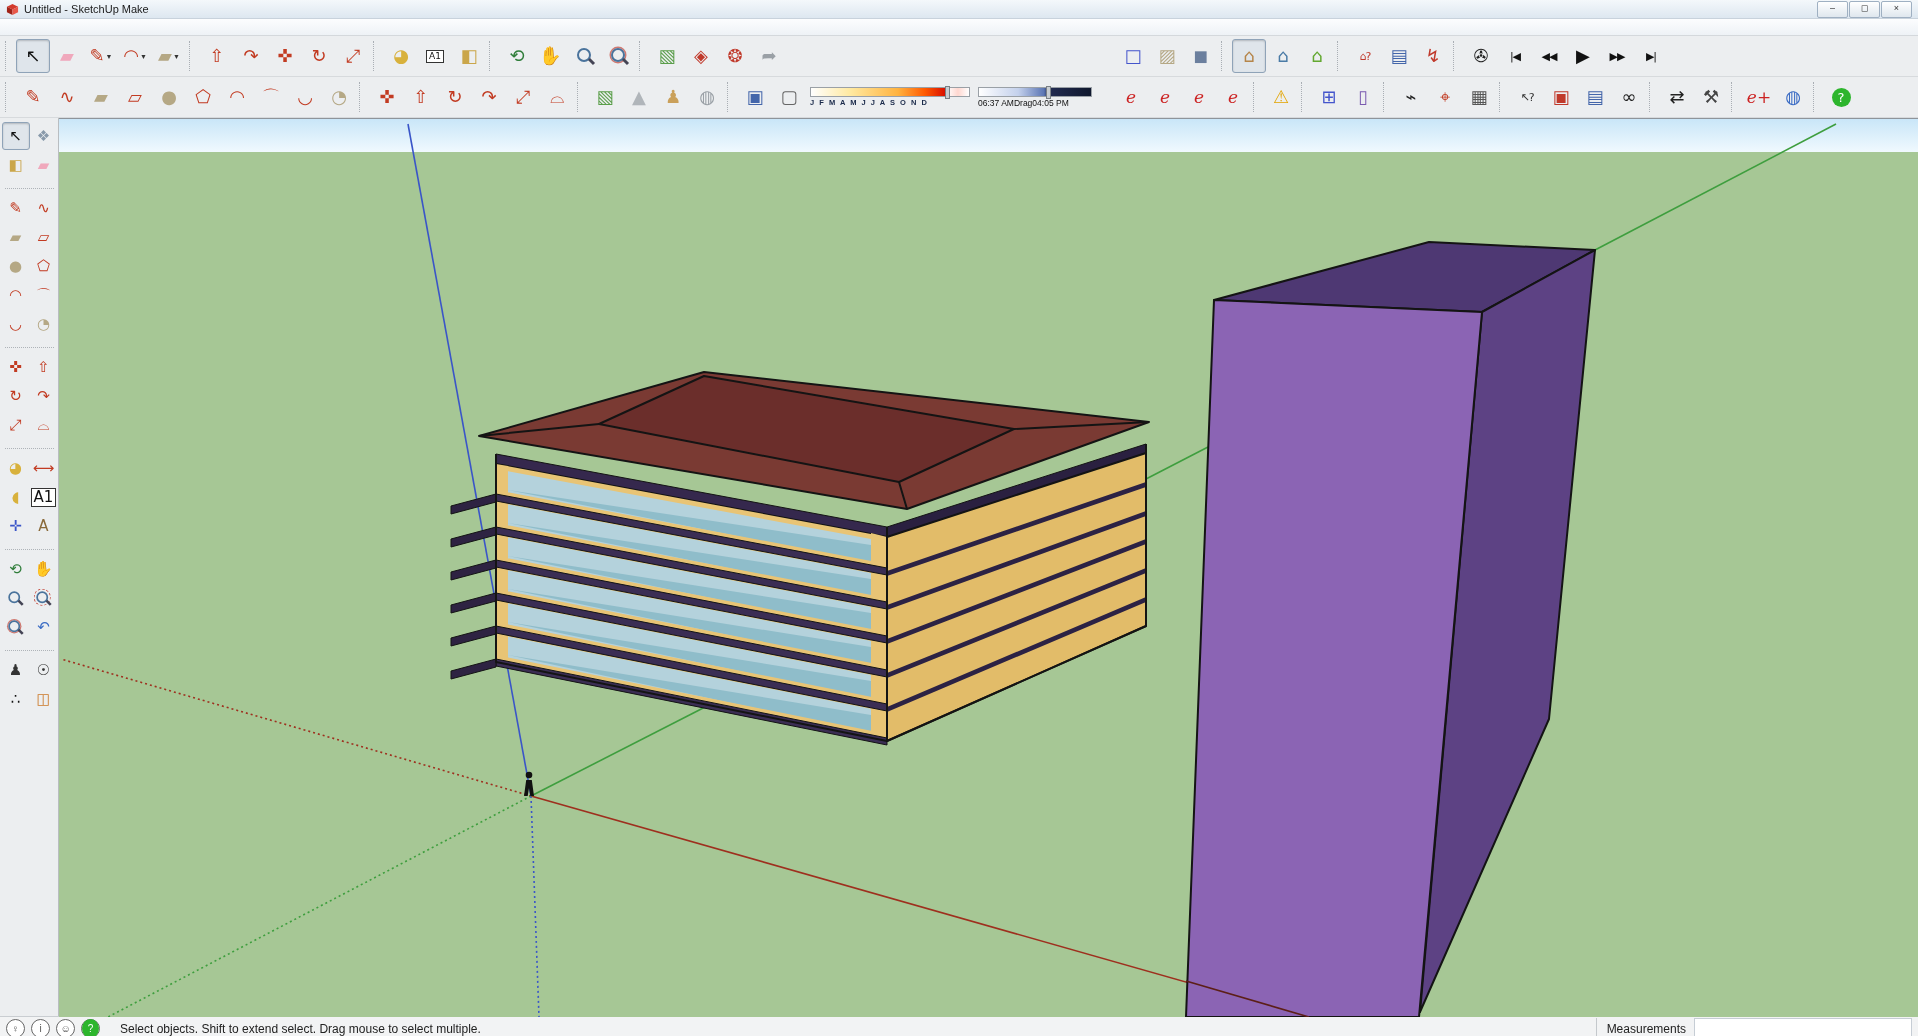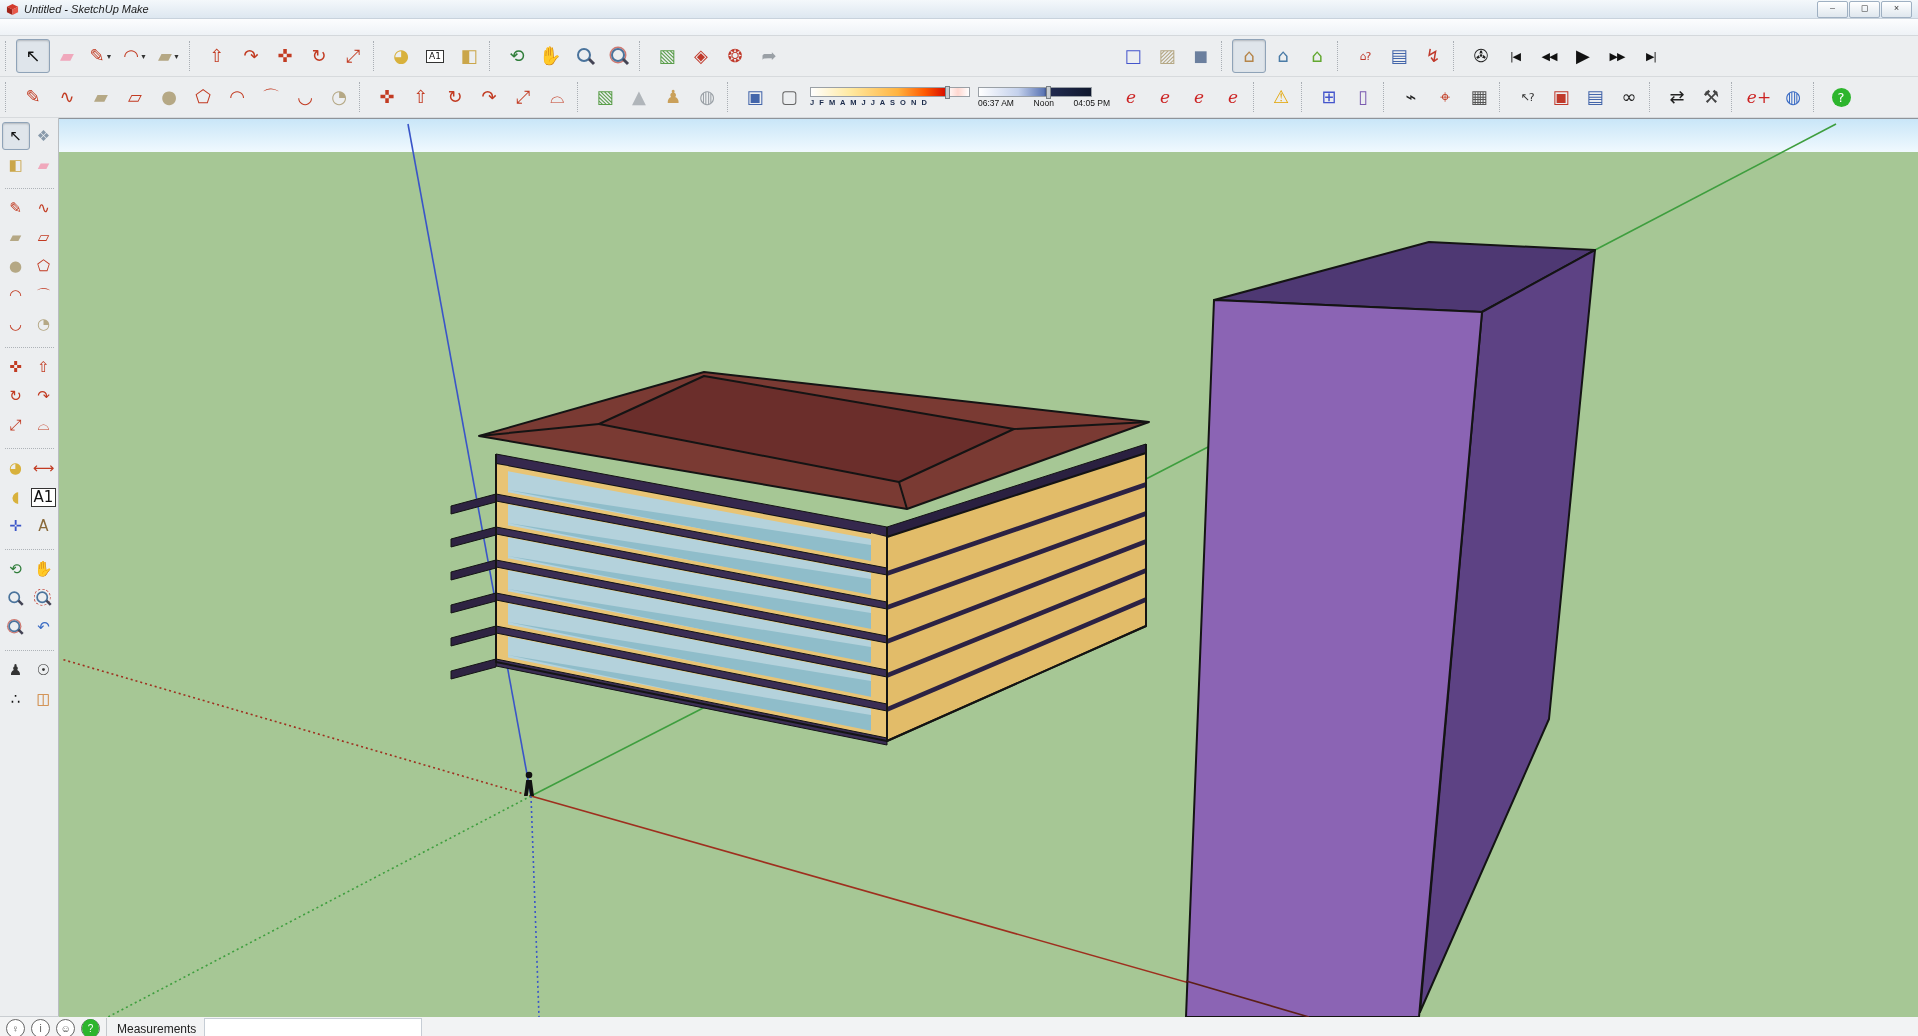--- a/index.html
+++ b/index.html
@@ -1,18 +1,18 @@
 <!DOCTYPE html>
 <html><head>
 <meta charset="utf-8">
 <style>
   html,body{margin:0;padding:0;}
   body{width:1918px;height:1036px;overflow:hidden;font-family:"Liberation Sans","DejaVu Sans",sans-serif;background:#eceef0;position:relative;user-select:none;}
   
-  .titlebar{height:18px;background:linear-gradient(#f4f8fb,#dde7f0);display:flex;align-items:center;padding:0 4px;border-bottom:1px solid #c8d2dc;font-style:italic;}
+  .titlebar{height:18px;background:linear-gradient(#f4f8fb,#dde7f0);display:flex;align-items:center;padding:0 4px;border-bottom:1px solid #c8d2dc;}
   .titlebar .logo{width:13px;height:13px;margin:0 5px 0 2px;}
   .titlebar .title{font-size:11px;color:#1a1a1a;flex:1;}
   .winbtns{display:flex;gap:1px;margin-right:2px;}
   .winbtn{width:29px;height:15px;border:1px solid #9fb0c2;border-radius:2px;background:linear-gradient(#ffffff,#dfe7ee);font-size:9px;line-height:13px;text-align:center;color:#333;}
   
   .menubar{height:16px;background:linear-gradient(#fcfdfe,#eef2f6);display:flex;align-items:center;padding-left:6px;border-bottom:1px solid #d4d8dc;}
   .menu-item{font-size:11px;color:#222;padding:0 8px;}
   
   .tbar{height:40px;background:#eceef0;display:flex;align-items:center;padding:0 2px;border-bottom:1px solid #d7dadd;white-space:nowrap;}
   .tbtn{width:32px;height:32px;display:inline-flex;align-items:center;justify-content:center;border:1px solid transparent;border-radius:3px;flex:0 0 auto;}
@@ -30,21 +30,21 @@
   .g.mag::after{content:"";position:absolute;left:12px;top:13px;width:7px;height:3px;background:#445;transform:rotate(45deg);}
   .g.magw::before{outline:1px dashed #c0392b;outline-offset:2px;}
   .g.magx::before{box-shadow:0 0 0 1.5px rgba(192,57,43,.65);}
   
   .shadow-widget{display:inline-flex;flex-direction:column;justify-content:center;margin:0 4px;flex:0 0 auto;}
   .mbar{width:158px;height:8px;border:1px solid #9aa0a6;position:relative;background:linear-gradient(90deg,#ffffff 0%,#ffe9a0 25%,#ffb340 55%,#ff5a00 72%,#d90f00 85%,#ffffff 86%,#ffd7d0 93%,#ffffff 100%);}
   .mhandle{position:absolute;left:85%;top:-2px;width:3px;height:11px;background:#c8cdd2;border:1px solid #7a8086;}
   .mlabels{font-size:7.5px;color:#1a2a4a;letter-spacing:1.5px;font-weight:bold;margin-top:1px;}
   .tbar2{width:112px;height:8px;border:1px solid #9aa0a6;position:relative;background:linear-gradient(90deg,#ffffff 0%,#c4d1ec 35%,#5c76b4 58%,#232c52 62%,#10182e 100%);}
   .thandle{position:absolute;left:60%;top:-2px;width:3px;height:11px;background:#c8cdd2;border:1px solid #7a8086;}
-  .tlabels{display:flex;justify-content:space-between;font-size:8.5px;color:#111;margin-top:1px;width:132px;}
+  .tlabels{display:flex;font-size:8.5px;color:#111;margin-top:1px;width:132px;}
   
   .main{display:flex;height:898px;}
   .palette{width:58px;background:#eceef0;border-right:1px solid #b9bdc1;display:grid;grid-template-columns:repeat(2,27px);align-content:start;justify-content:center;padding-top:4px;gap:1px;}
   .pbtn{width:26px;height:26px;display:flex;align-items:center;justify-content:center;border:1px solid transparent;border-radius:3px;}
   .pbtn .g{font-family:"DejaVu Sans",sans-serif;font-size:15px;line-height:1;}
   .pbtn.pressed{background:#dfe5eb;border:1px solid #8fa3b8;box-shadow:inset 0 1px 2px rgba(0,0,0,.2);}
   .pbtn .g.mag{transform:scale(.85);}
   .psep{grid-column:1/3;height:6px;border-bottom:1px dotted #aeb3b8;margin:2px 3px 4px 3px;}
   .viewport{flex:1;position:relative;border-top:1px solid #8f949a;background:#a6c795;}
   .viewport svg{display:block;}
@@ -288,21 +288,21 @@
         <span class="mhandle"></span>
       </span>
     <span class="mlabels">J F M A M J J A S O N D</span>
   </span>
   <span class="shadow-widget">
     <span class="tbar2">
         <span class="thandle"></span>
       </span>
     <span class="tlabels">
       <span>06:37 AM</span>
-      <span>Noon</span>
+      <span>Drag</span>
       <span>04:05 PM</span>
     </span>
   </span>
   <span style="display:inline-flex;align-items:center">
 
   <span class="tbtn">
         <b class="g e" style="font-weight: normal; color: rgb(204, 34, 34);">e</b>
       </span>
       <span class="tbtn">
         <b class="g e" style="font-weight: normal; color: rgb(204, 34, 34);">e</b>
@@ -559,17 +559,18 @@
       <span class="sic">
         <b class="g it" style="font-weight:normal;font-size:10px">i</b>
       </span>
       <span class="sic">
         <b class="g" style="font-weight:normal;font-size:10px">☺</b>
       </span>
       <span class="sic">
         <b class="g help" style="font-weight:normal;font-size:10px">?</b>
       </span>
     </span>
+  <span class="statusmsg">Select objects. Shift to extend select. Drag mouse to select multiple.</span>
   <span class="meas">
     <span>Measurements</span>
     <input value="" style="">
   </span>
 </div>
 
 </body></html>

